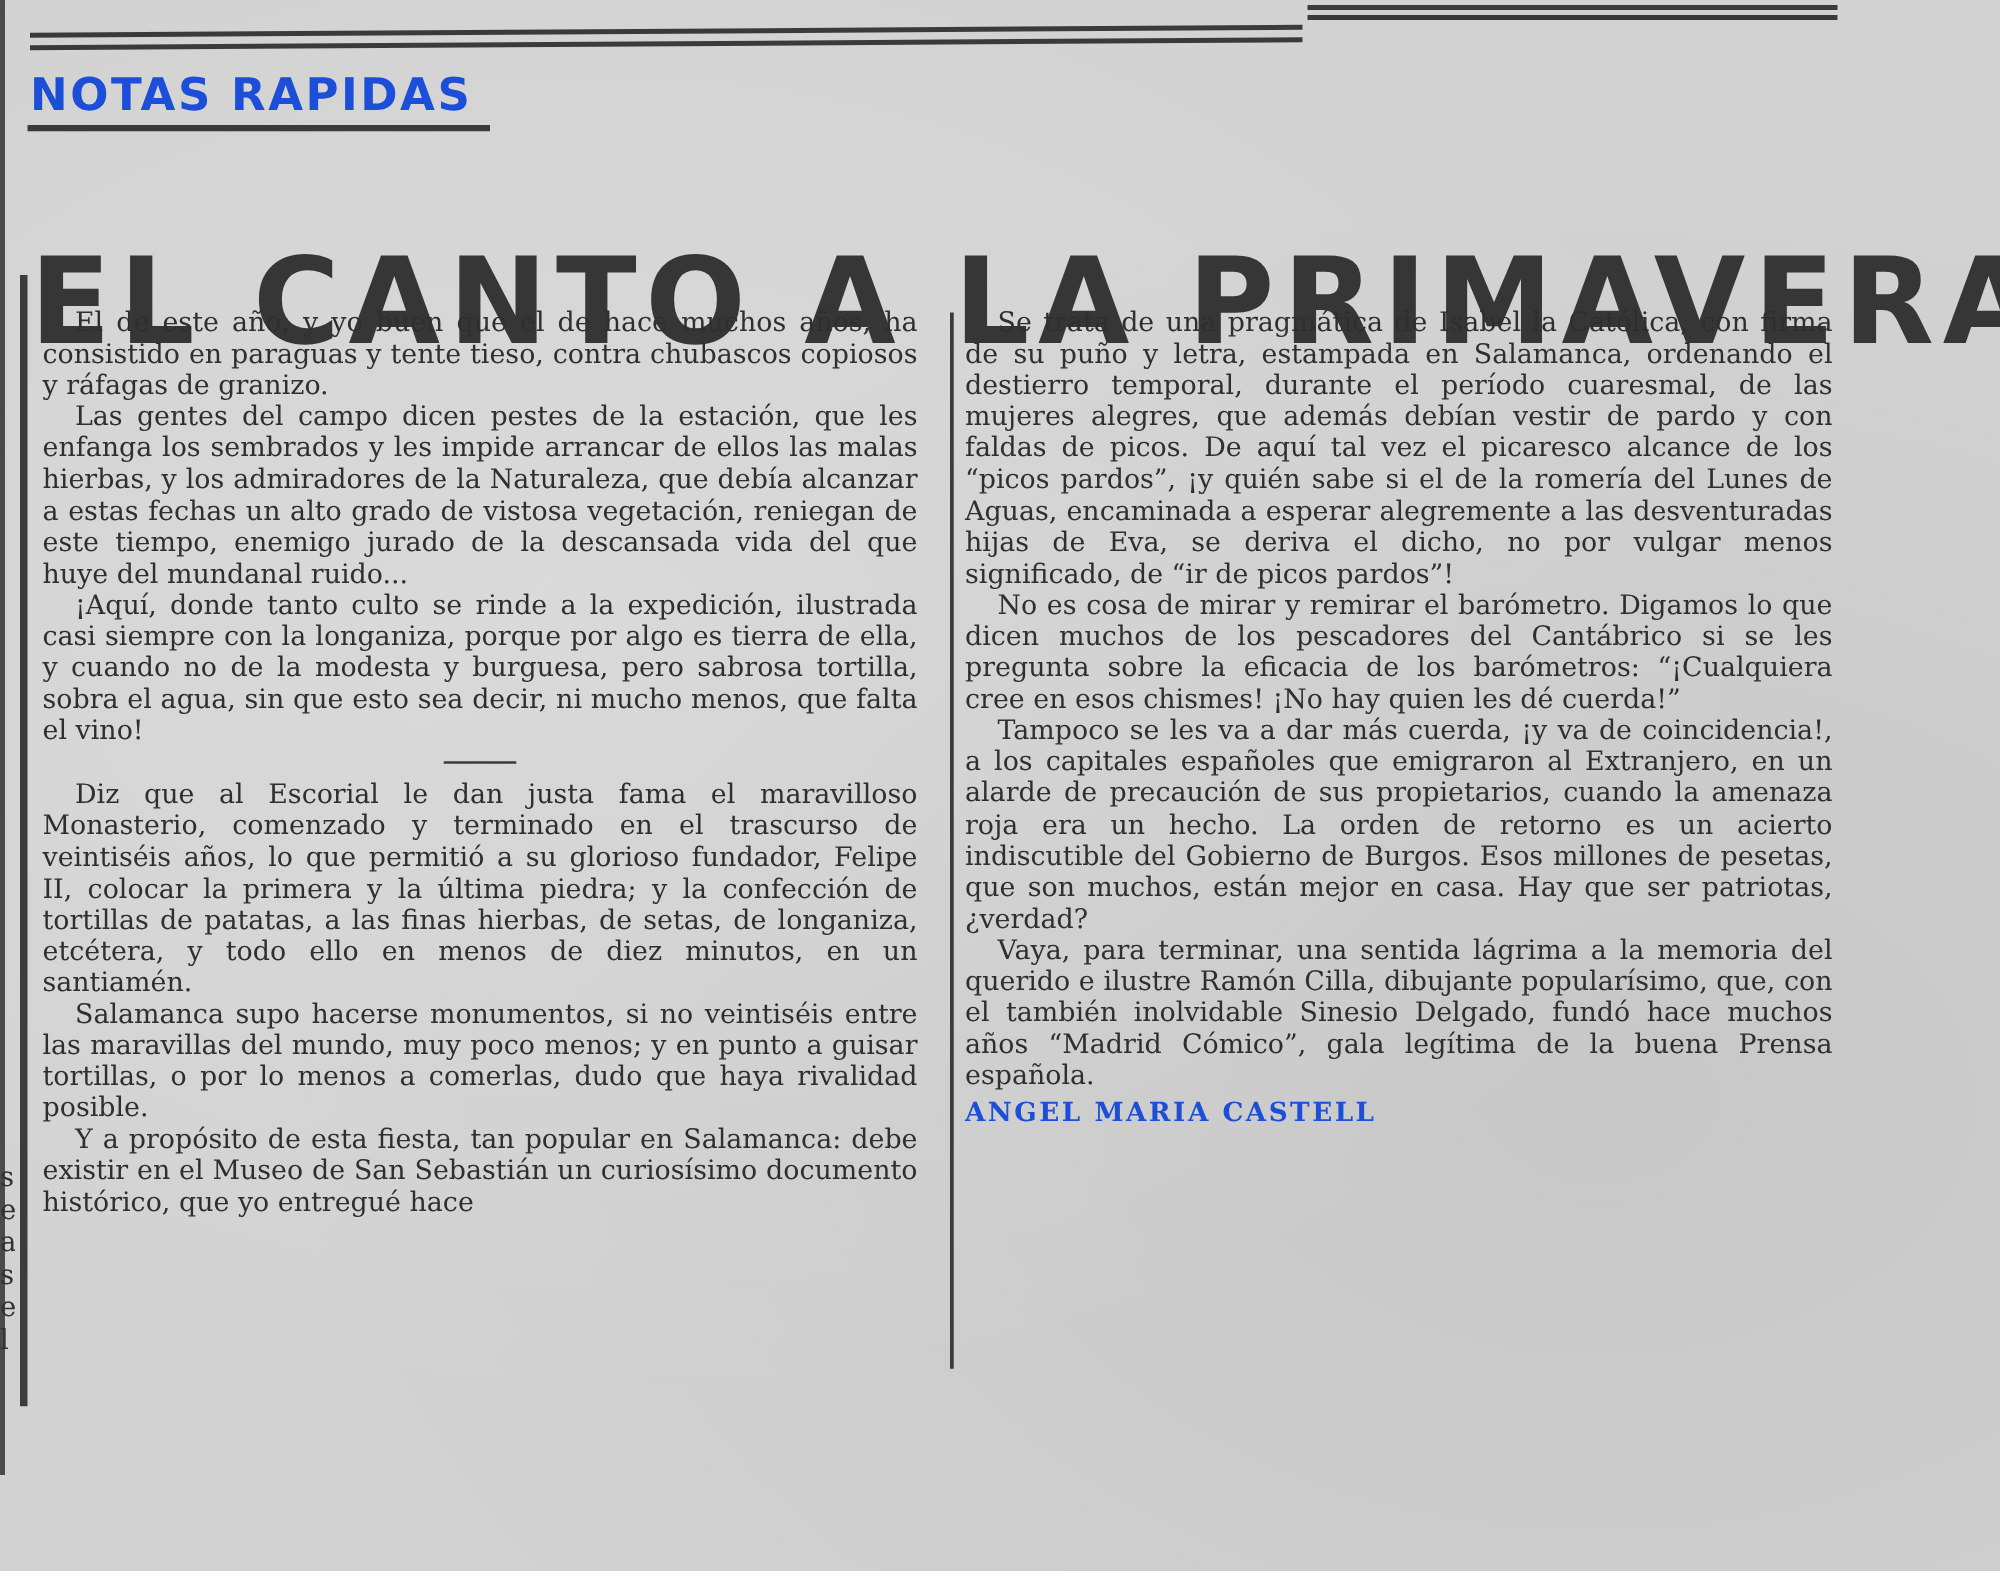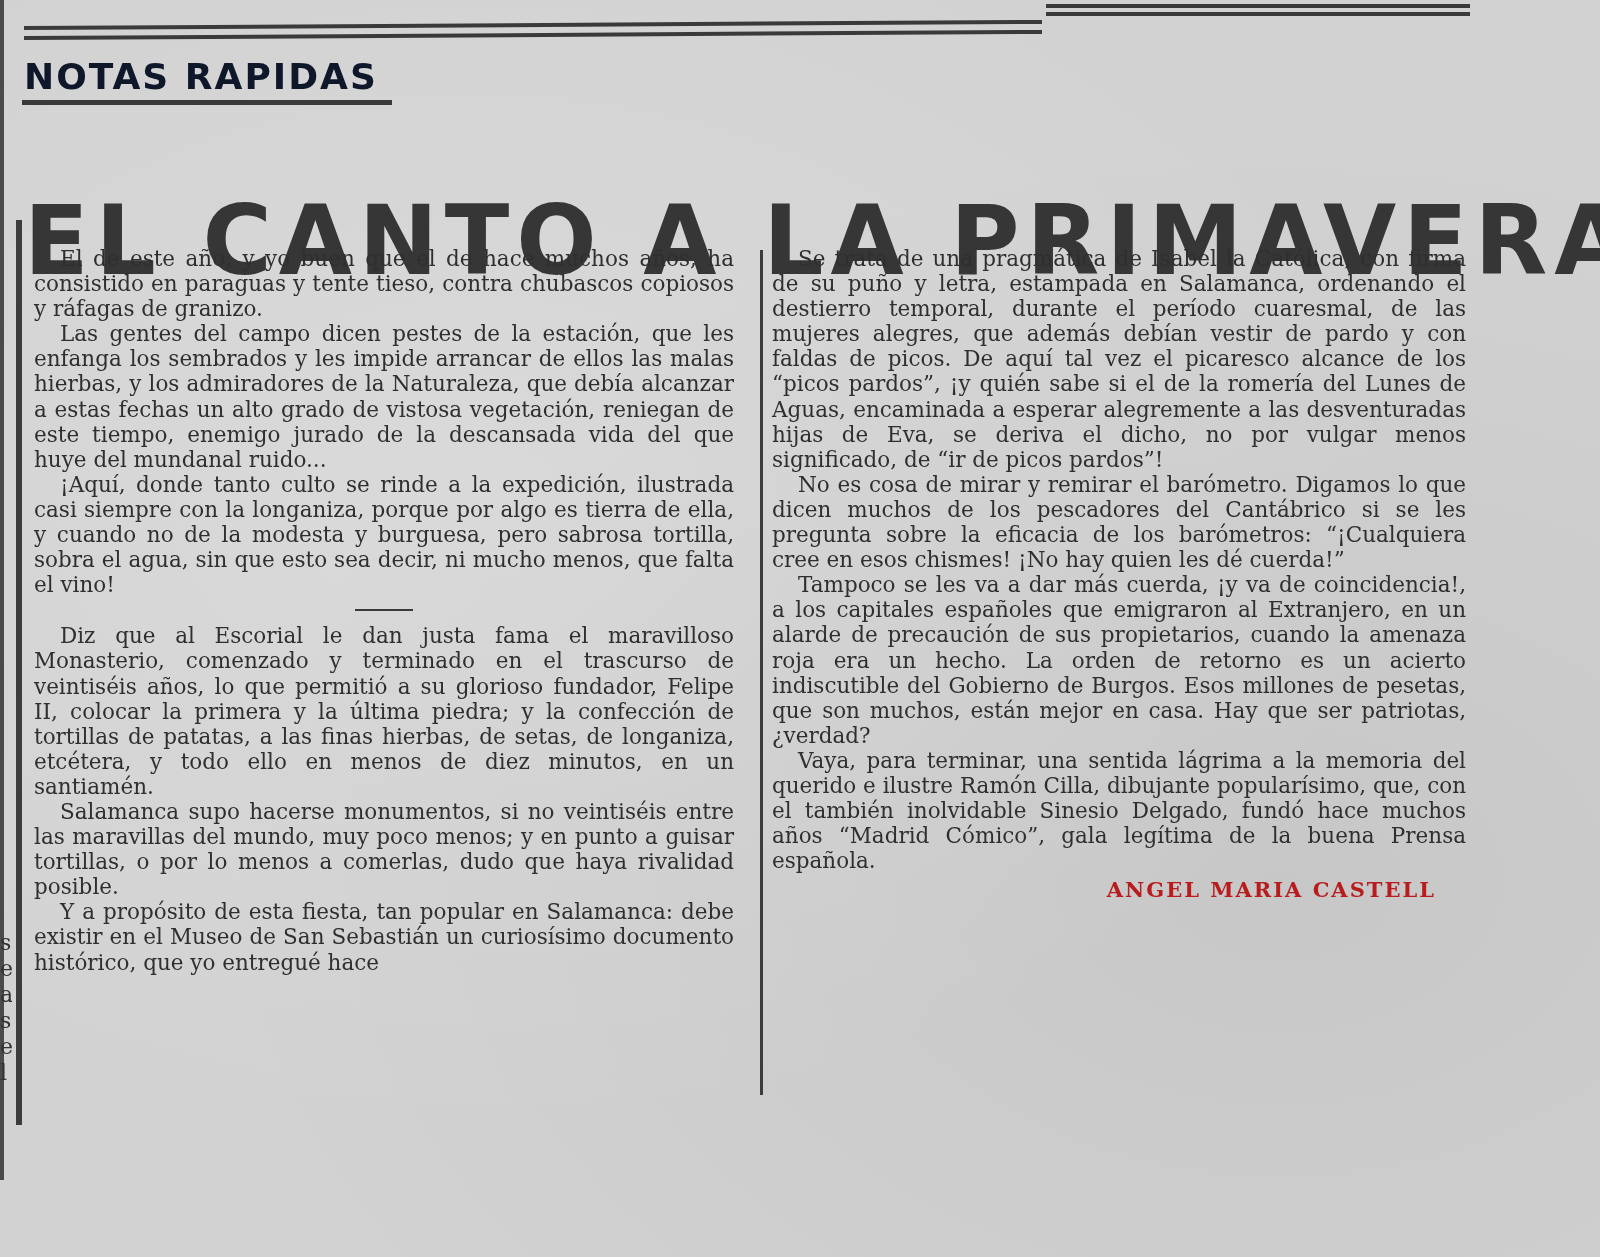--- a/index.html
+++ b/index.html
@@ -35,21 +35,21 @@
   .edge-bleed {
     position: absolute; left: 0; top: 930px; width: 12px;
     font-size: 22px; line-height: 26px; color: #333; overflow: hidden;
   }
   .edge-bleed span { display: block; }
 
   
   .kicker {
     position: absolute; left: 24px; top: 56px;
     font-family: "DejaVu Sans", sans-serif; font-weight: bold;
-    font-size: 36px; letter-spacing: 2px; color: #0f172a;
+    font-size: 36px; letter-spacing: 2px; color: #1d4ed8;
   }
   .kicker-rule {
     position: absolute; left: 22px; top: 100px; width: 370px; height: 5px; background: #3a3a3a;
   }
 
   
   .headline {
     position: absolute; left: 24px; top: 122px; width: 1460px;
     font-family: "DejaVu Sans", sans-serif; font-weight: bold;
     font-size: 96px; line-height: 110px; letter-spacing: 7px;
@@ -65,22 +65,22 @@
     text-align: justify; color: #2f2f2f;
   }
   .col-left { left: 34px; width: 700px; }
   .col-right { left: 772px; width: 694px; }
   .column p { margin: 0; text-indent: 26px; hyphens: manual; }
   .column p.cont { text-indent: 0; }
   .separator {
     width: 58px; height: 2px; background: #3a3a3a; margin: 12px auto 12px auto;
   }
   .signature {
-    margin-top: 4px; text-align: right; padding-right: 30px;
-    font-size: 21px; letter-spacing: 2px; font-weight: bold; color: #b91c1c;
+    margin-top: 4px; padding-right: 30px;
+    font-size: 21px; letter-spacing: 2px; font-weight: bold; color: #1d4ed8;
   }
 </style>
 </head>
 <body>
 
 <div class="page">
 
   <div class="left-edge"></div>
   <div class="edge-bleed">
     <span>s</span>

